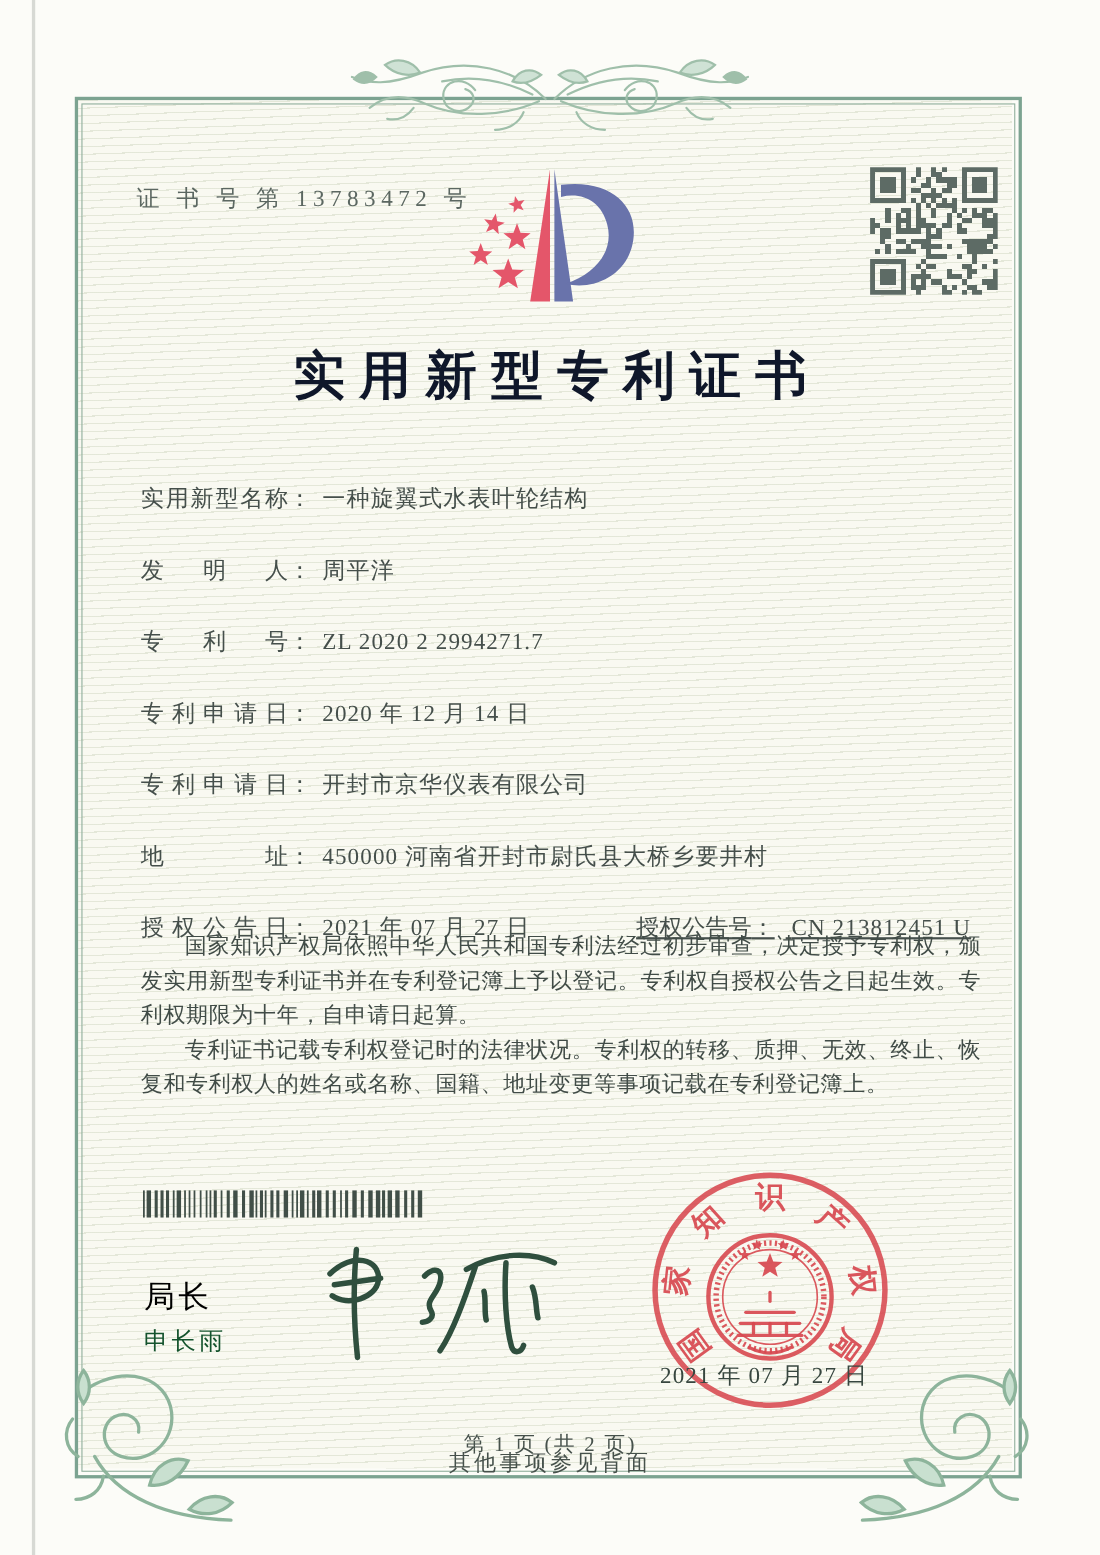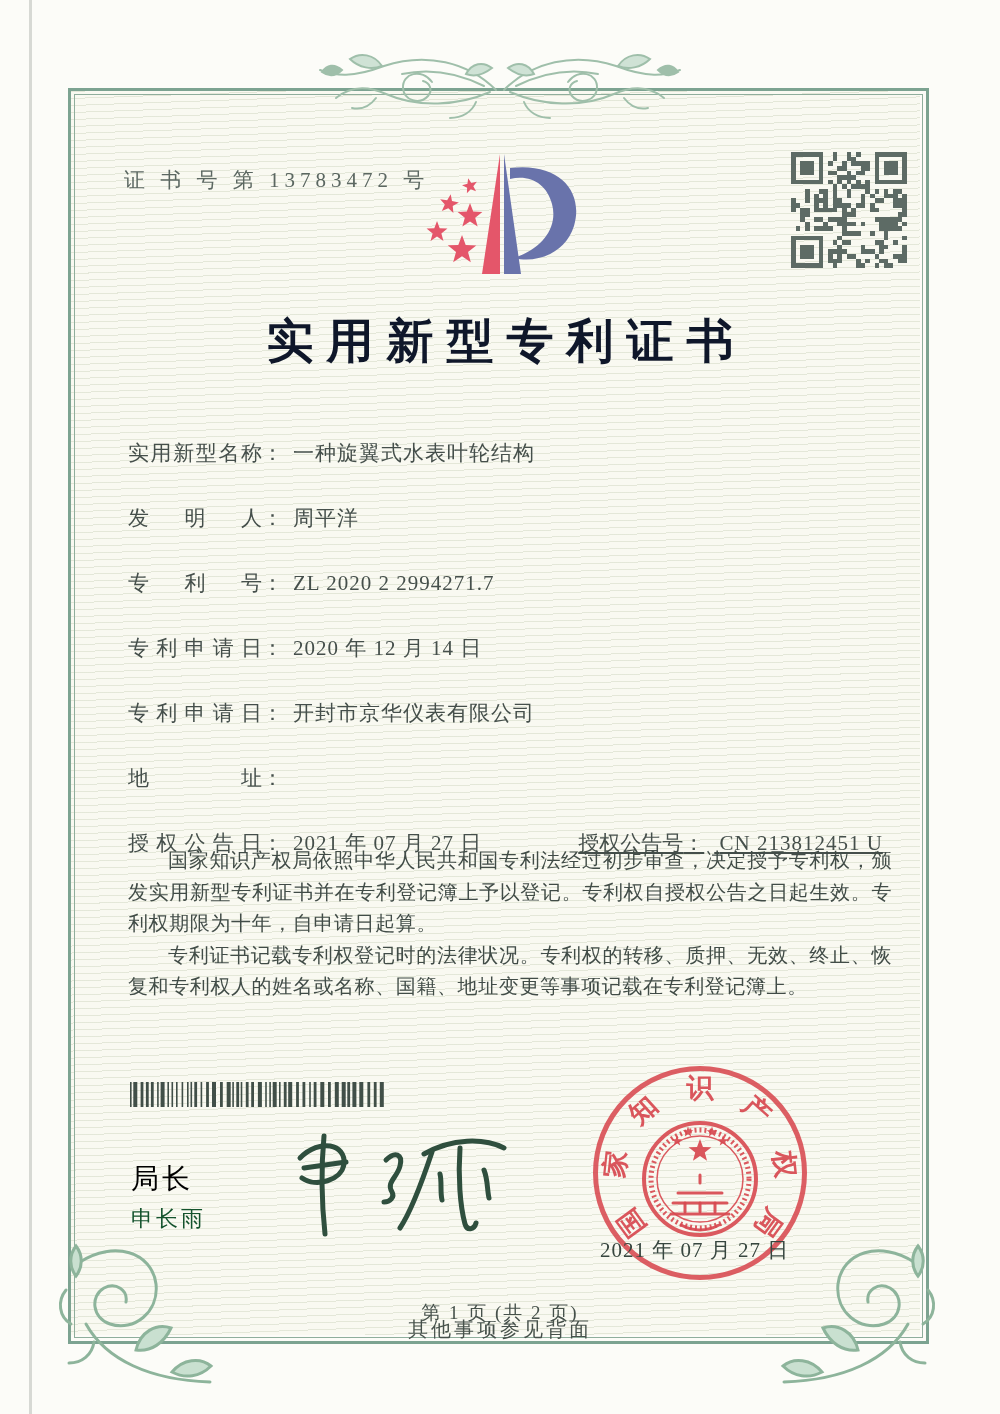--- a/index.html
+++ b/index.html
@@ -435,20 +435,21 @@
         <span class="fvalue">2020 年 12 月 14 日</span>
       </div>
       <div class="frow">
         <span class="flabel">专利申请日</span>
           <span class="fcolon">：</span>
         <span class="fvalue">开封市京华仪表有限公司</span>
       </div>
       <div class="frow">
         <span class="flabel">地址</span>
           <span class="fcolon">：</span>
+        <span class="fvalue">450000 河南省开封市尉氏县大桥乡要井村</span>
       </div>
       <div class="frow">
         <span class="flabel">授权公告日</span>
           <span class="fcolon">：</span>
         <span class="fvalue">2021 年 07 月 27 日</span>
         <span class="pair2">
           <span>授权公告号</span><span class="fcolon">：</span>
           <span class="fvalue">CN 213812451 U</span>
         </span>
       </div>

